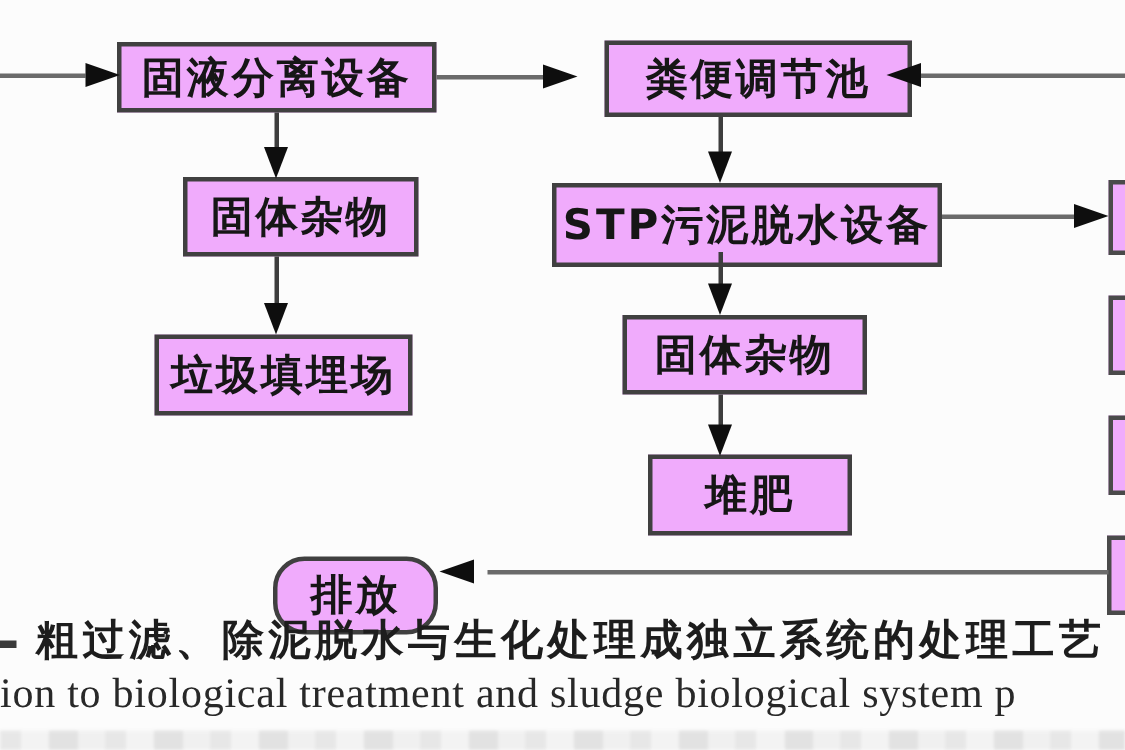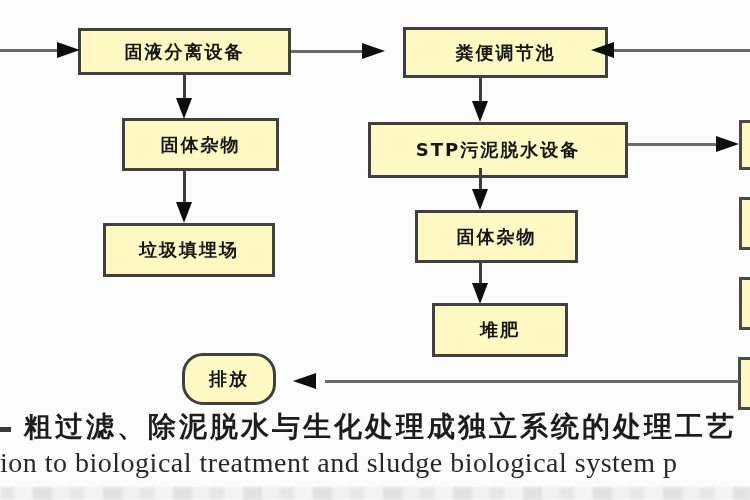--- a/index.html
+++ b/index.html
@@ -4,23 +4,23 @@
 <style>
   html,body{margin:0;padding:0;background:#ffffff;}
   .stage{
     position:relative;width:750px;height:500px;overflow:hidden;
     background:#fcfcfc;
     font-family:"DejaVu Sans","Liberation Sans",sans-serif;
   }
   
   .node{
     position:absolute;box-sizing:border-box;
-    border:3px solid #404040;background:#fef9c3;
+    border:3px solid #404040;background:#f0abfc;
     display:flex;align-items:center;justify-content:center;
-    font-weight:bold;color:#161616;font-size:18px;
+    font-weight:bold;color:#161616;font-size:28px;
     letter-spacing:2px;white-space:nowrap;
   }
   .node.cut{border-color:#4a4a4a;}
   
   .hline{position:absolute;height:3px;background:#6b6b6b;}
   .vline{position:absolute;width:3px;background:#3d3d3d;}
   
   .arr{position:absolute;width:0;height:0;}
   .arr.right{border-top:8px solid transparent;border-bottom:8px solid transparent;border-left:23px solid #0e0e0e;}
   .arr.left{border-top:8px solid transparent;border-bottom:8px solid transparent;border-right:23px solid #0e0e0e;}
@@ -50,21 +50,21 @@
 
   <div class="node" style="left:78px;top:28px;width:213px;height:47px;">
     <span>固液分离设备</span>
   </div>
   <div class="node" style="left:122px;top:118px;width:157px;height:53px;">
     <span>固体杂物</span>
   </div>
   <div class="node" style="left:103px;top:223px;width:172px;height:54px;">
     <span>垃圾填埋场</span>
   </div>
-  <div class="node" style="left:182px;top:353px;width:94px;height:52px;border-radius:21px;">
+  <div class="node" style="left:182px;top:371px;width:110px;height:52px;border-radius:21px;">
     <span>排放</span>
   </div>
 
   <div class="node" style="left:379px;top:27px;width:205px;height:51px;margin-left:24px;">
     <span>粪便调节池</span>
   </div>
   <div class="node" style="left:368px;top:122px;width:260px;height:56px;">
     <span>STP污泥脱水设备</span>
   </div>
   <div class="node" style="left:415px;top:210px;width:163px;height:53px;">

